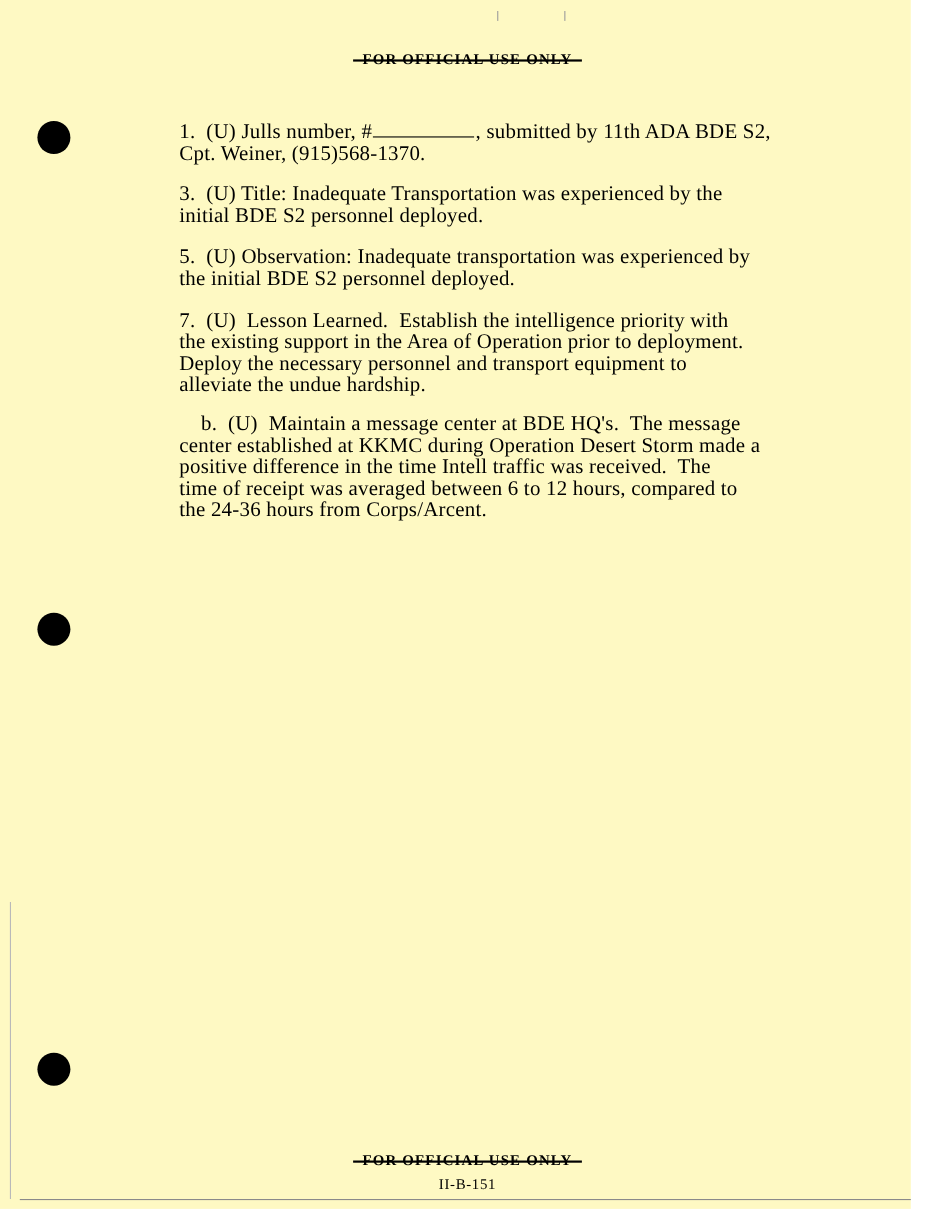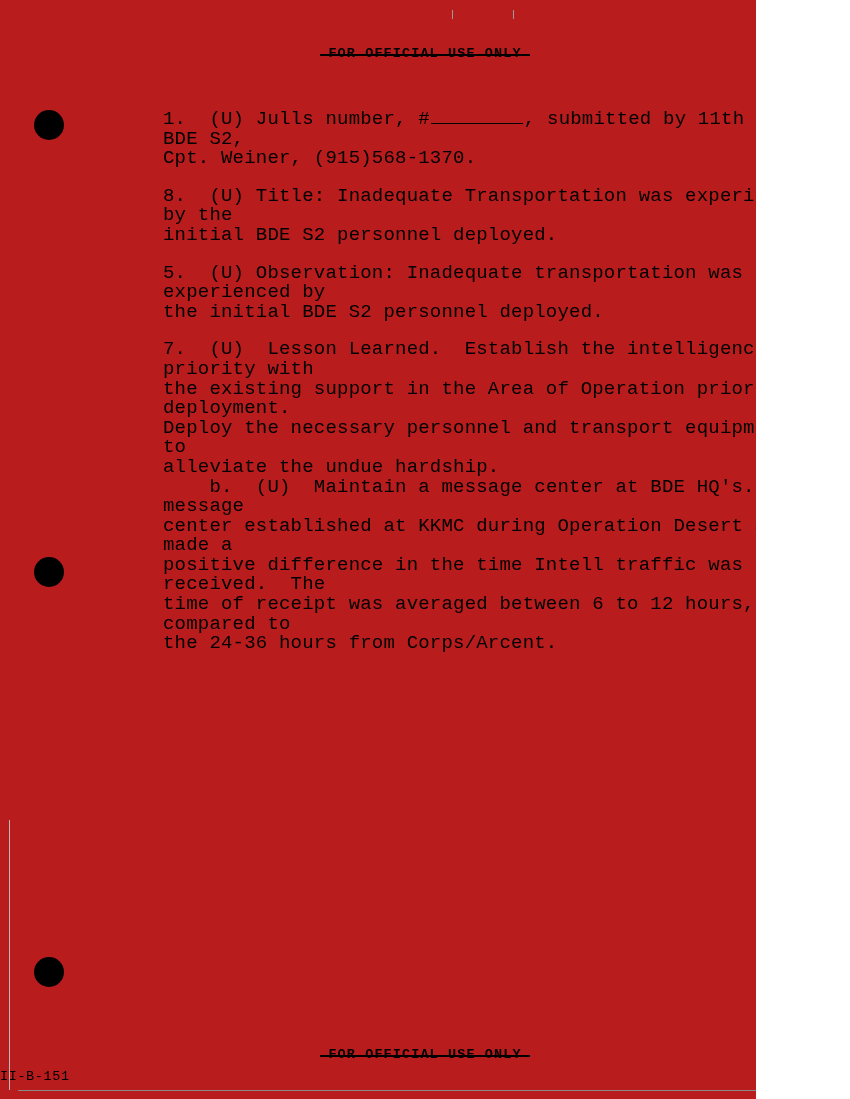--- a/index.html
+++ b/index.html
@@ -2,24 +2,24 @@
 <html><head>
 <meta charset="utf-8">
 <style>
   html, body {
     margin: 0;
     padding: 0;
     background: #ffffff;
   }
   .page {
     position: relative;
-    width: 756px;
+    width: 828px;
     height: 1099px;
-    background: #b91c1c;
-    font-family: Liberation Mono, monospace;
+    background: #fef9c3;
+    font-family: Liberation Serif, serif;
     color: #000000;
     overflow: hidden;
   }
 
   
   .punch {
     position: absolute;
     width: 30px;
     height: 30px;
     border-radius: 50%;
@@ -90,35 +90,36 @@
     width: 660px;
     font-size: 19px;
     line-height: 19.6px;
     letter-spacing: 0.2px;
   }
   .para {
     margin: 0 0 18px 0;
     white-space: pre-wrap;
   }
   .para.tight {
-    margin-bottom: 0;
+    margin-bottom: 16px;
   }
   .blank-fill {
     display: inline-block;
     width: 92px;
     border-bottom: 1.6px solid #000;
     vertical-align: baseline;
     margin: 0 1px;
   }
 
   .page-number {
     position: absolute;
     left: 0;
     width: 850px;
     top: 1069px;
+    text-align: center;
     font-size: 13.5px;
     letter-spacing: 0.6px;
   }
 </style>
 </head>
 <body>
 
 <div class="page">
 
   <div class="punch p1"></div>
@@ -134,21 +135,21 @@
     <span class="strike">FOR OFFICIAL USE ONLY</span>
   </div>
 
   <div class="body">
 
     <p class="para"><span>1.  (U) Julls number, #</span><span class="blank-fill"></span><span>, submitted by 11th ADA BDE S2,
 Cpt. Weiner, (915)568-1370.</span></p>
 
 
 
-    <p class="para">8.  (U) Title: Inadequate Transportation was experienced by the
+    <p class="para">3.  (U) Title: Inadequate Transportation was experienced by the
 initial BDE S2 personnel deployed.</p>
 
     <p class="para">5.  (U) Observation: Inadequate transportation was experienced by
 the initial BDE S2 personnel deployed.</p>
 
 
 
 
 
     <p class="para tight">7.  (U)  Lesson Learned.  Establish the intelligence priority with

